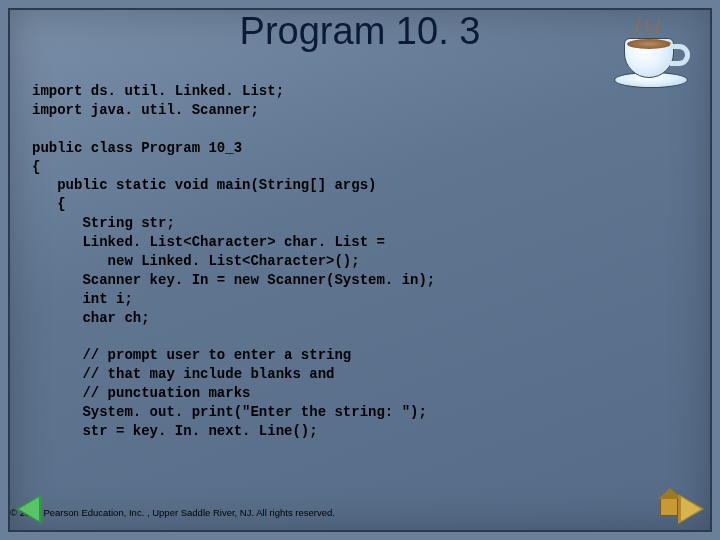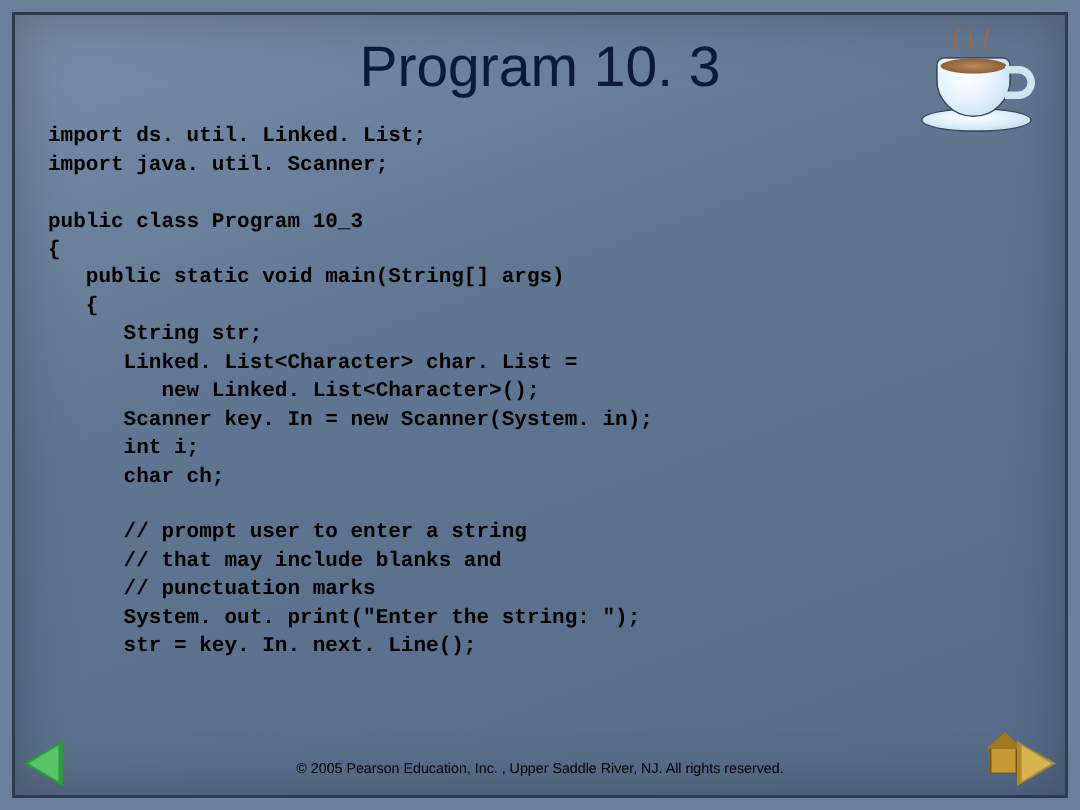--- a/index.html
+++ b/index.html
@@ -19,41 +19,41 @@
     bottom: 8px;
     background: linear-gradient(160deg, #7a8fa8 0%, #5f7590 40%, #556b87 100%);
     border: 2px solid #2c3a4d;
     box-shadow: inset 0 0 40px rgba(0,0,0,0.25);
   }
   .title {
     font-family: Verdana, Arial, sans-serif;
     font-size: 38px;
     color: #0b1a36;
     text-align: center;
-    margin-top: 14px;
+    margin-top: 0;
     font-weight: 400;
   }
   .code {
     position: absolute;
     top: 72px;
     left: 22px;
     right: 12px;
     color: #000;
     font-family: "Courier New", monospace;
     font-size: 14px;
     font-weight: 700;
     line-height: 1.35;
     white-space: pre;
   }
   .footer {
     position: absolute;
     bottom: 12px;
     left: 0;
     right: 0;
-    text-align: center;
+    text-align: left;
     color: #000;
     font-family: Verdana, Arial, sans-serif;
     font-size: 9.5px;
   }
   .coffee {
     position: absolute;
     top: 12px;
     right: 14px;
     width: 84px;
     height: 70px;

